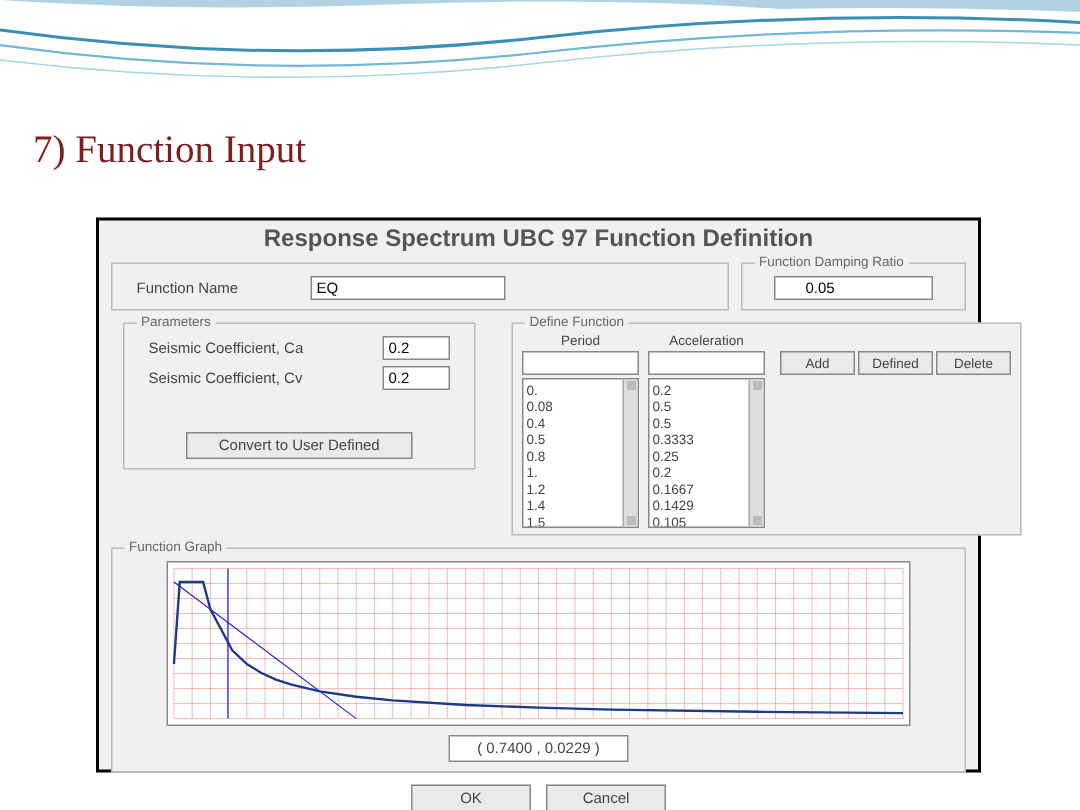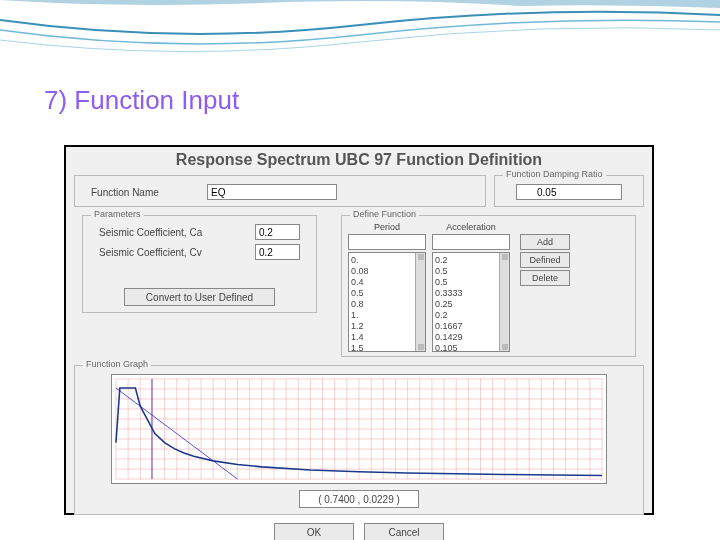--- a/index.html
+++ b/index.html
@@ -8,23 +8,23 @@
     font-family: "Segoe UI", Tahoma, sans-serif;
     background: #fff;
     position: relative;
     overflow: hidden;
   }
   .header-decoration {
     position: absolute; top: 0; left: 0; width: 720px; height: 80px;
     pointer-events: none;
   }
   .slide-title {
-    position: absolute; top: 85px; left: 44px;
-    font-family: Liberation Sans, sans-serif;
-    font-size: 26px; color: #8b5cf6;
+    position: absolute; top: 85px; left: 22px;
+    font-family: Liberation Serif, serif;
+    font-size: 26px; color: #7f1d1d;
   }
   .dialog {
     position: absolute; top: 145px; left: 64px;
     width: 590px; height: 370px;
     border: 2px solid #000;
     background: #f0f0f0;
     font-size: 10px;
     color: #444;
   }
   .dialog-title {
@@ -74,21 +74,21 @@
   }
   .listbox .sb::before, .listbox .sb::after {
     content: ""; position: absolute; left: 2px; width: 6px; height: 6px;
     background: #bbb;
   }
   .listbox .sb::before { top: 1px; }
   .listbox .sb::after { bottom: 1px; }
   .define-cols { display: flex; gap: 6px; align-items: flex-start; }
   .define-header { display:flex; gap:6px; margin-bottom:2px;align-items:center;}
   .define-header span { width:78px; text-align:center; font-size:9px; }
-  .col-btns { display:flex; flex-direction:column; gap:2px; margin-left:4px;}
+  .col-btns { display:flex; flex-direction:row; gap:2px; margin-left:4px;}
   .col-btns .btn { min-width:50px; height:16px; font-size:9px; padding:0 4px;}
   .graph-box { margin: 4px 8px; }
   .graph-area {
     border: 1px solid #888; background: #fff;
     height: 110px; margin: 2px 30px 4px;
     position: relative;
   }
   .bottom-btns { display:flex; justify-content:center; gap:10px; padding:4px 0;}
   .graph-controls { display:flex; justify-content:center; gap:20px; padding:2px 0;}
   .readout {

